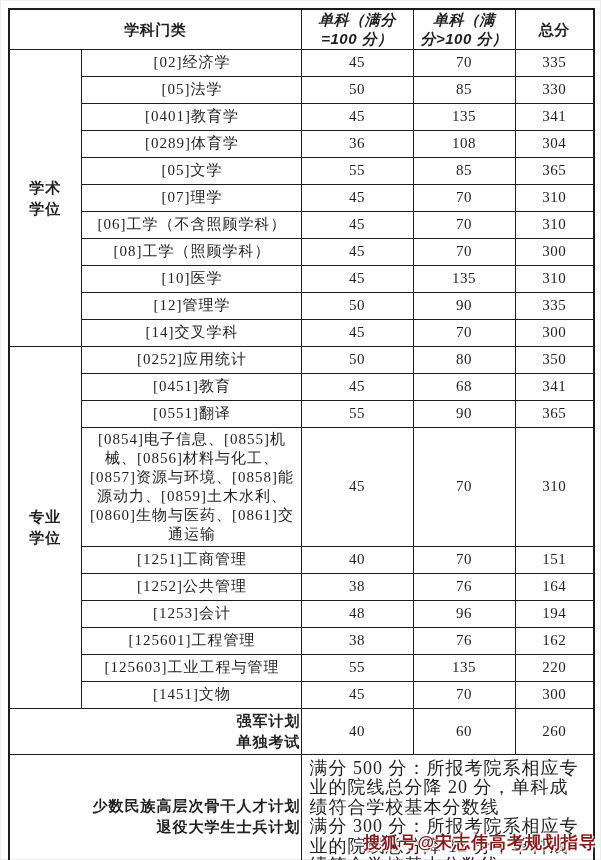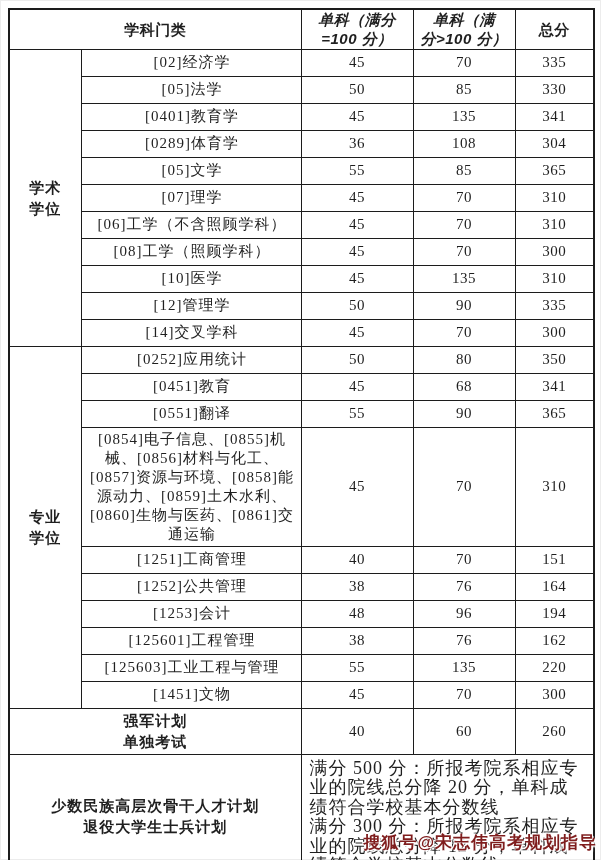--- a/index.html
+++ b/index.html
@@ -57,21 +57,21 @@
     vertical-align: middle;
   }
   td.num {
     text-align: center;
     vertical-align: middle;
     letter-spacing: 0.5px;
   }
   td.center-name {
     font-family: "Liberation Sans", "DejaVu Sans", sans-serif;
     font-weight: 700;
-    text-align: center;
+    text-align: right;
     line-height: 21px;
     letter-spacing: 1px;
     white-space: pre-line;
     vertical-align: middle;
   }
   td.note {
     text-align: left;
     vertical-align: top;
     padding: 4px 8px 2px 8px;
   }

